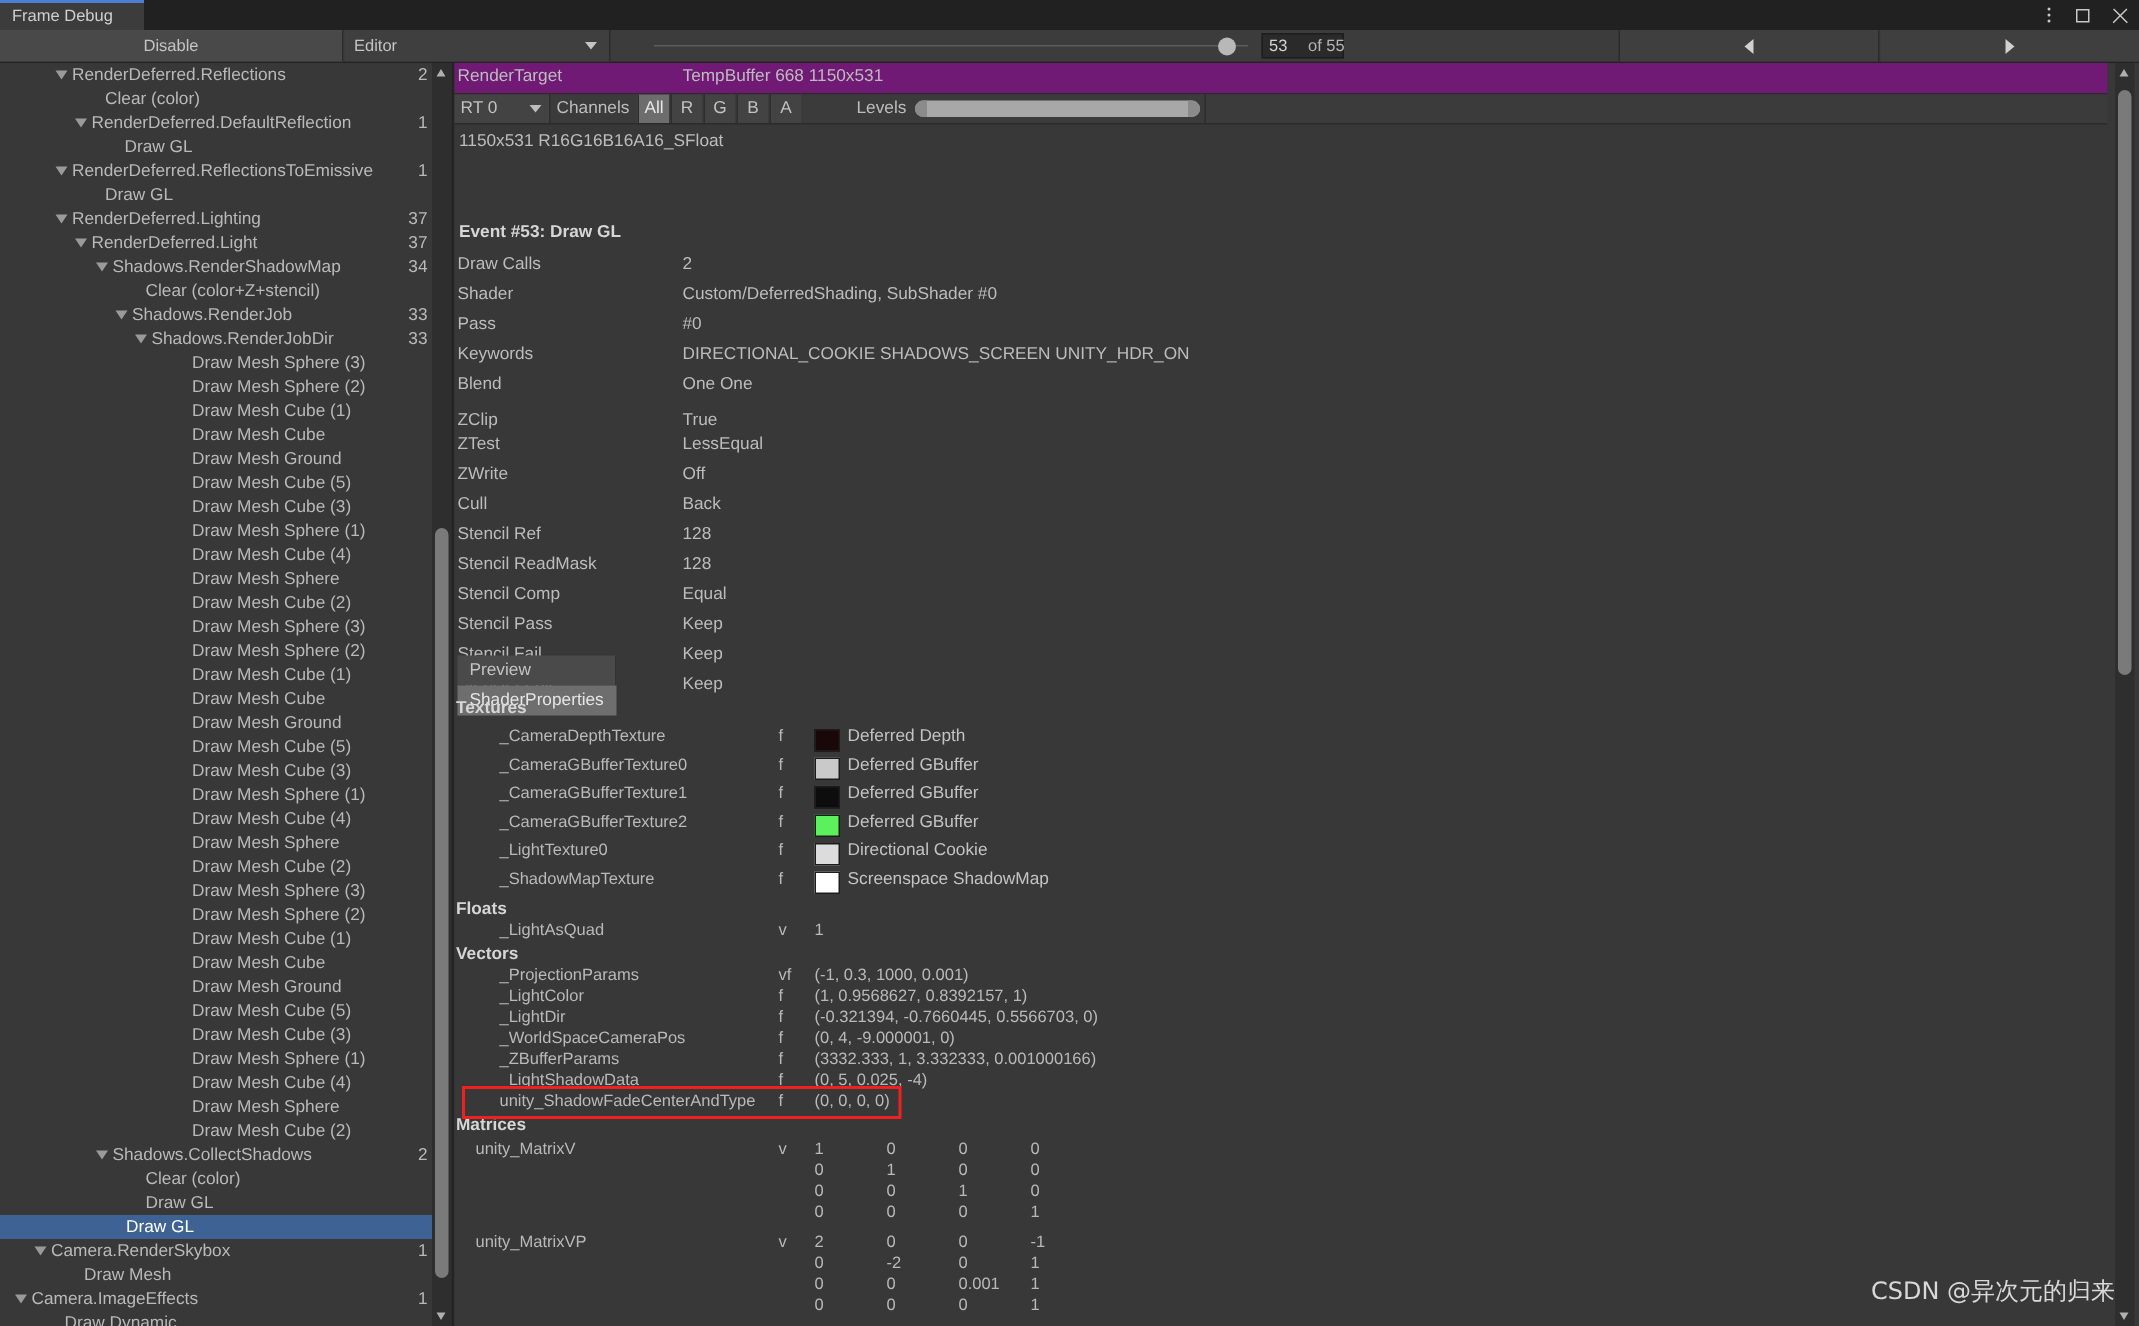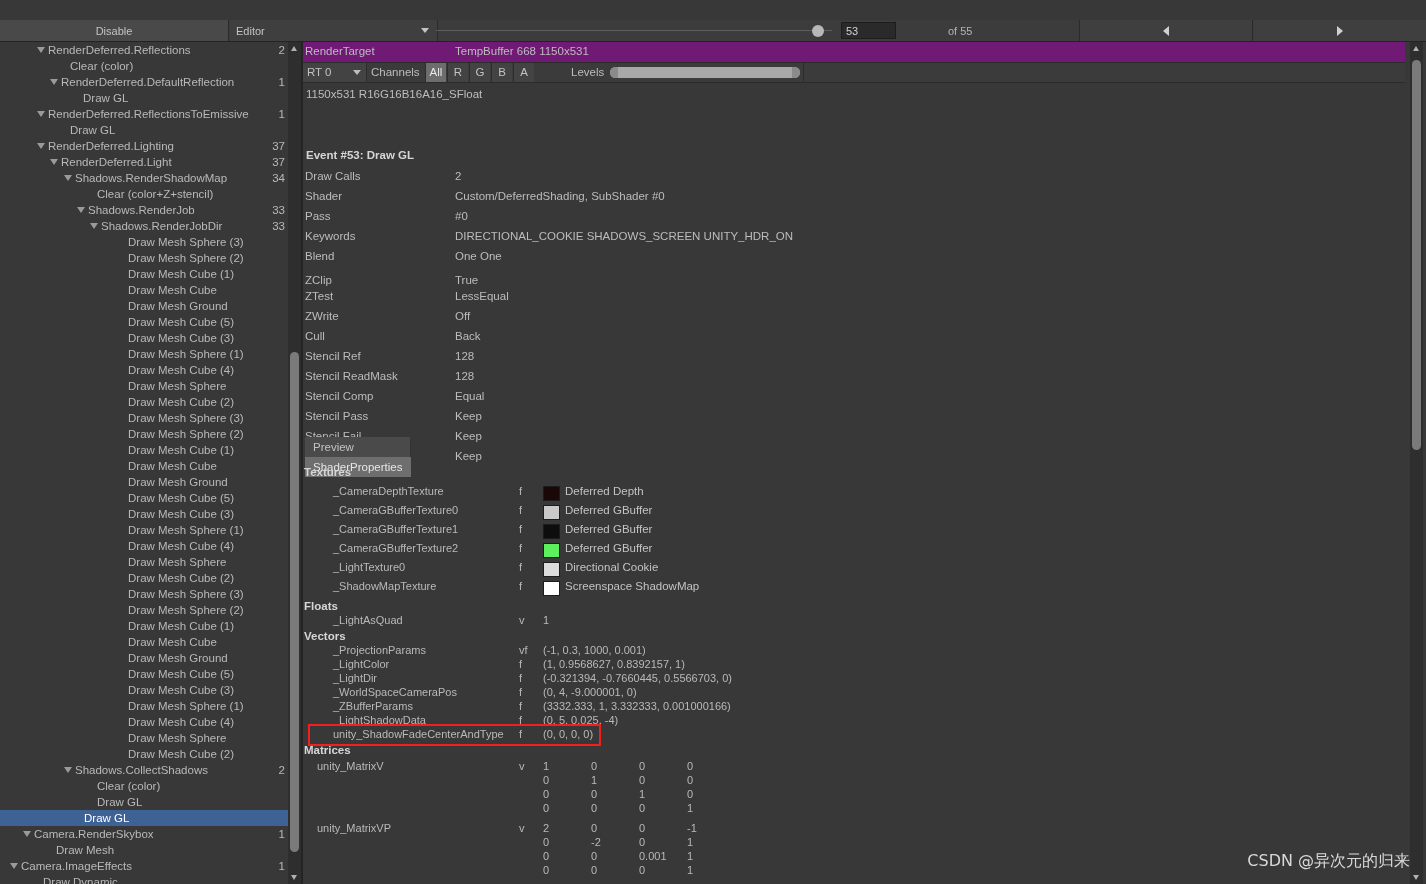--- a/index.html
+++ b/index.html
@@ -24,32 +24,32 @@
   .xs{position:absolute;left:0;top:0;width:13px;height:13px;}
   .xs:before,.xs:after{content:"";position:absolute;left:0;top:6px;width:13px;height:1.4px;background:#c8c8c8;}
   .xs:before{transform:rotate(45deg);} .xs:after{transform:rotate(-45deg);}
 
   
   .toolbar{position:absolute;left:0;top:20px;width:1426px;height:22px;background:#3c3c3c;
            border-bottom:1px solid #232323;box-sizing:border-box;}
   .tb-disable{position:absolute;left:0;top:0;width:229px;height:21px;background:#494949;
       border-right:1px solid #2b2b2b;box-sizing:border-box;display:flex;align-items:center;
       justify-content:center;color:#c4c4c4;font-size:11px;cursor:pointer;}
-  .tb-editor{position:absolute;left:230px;top:0;width:208px;height:21px;background:#3f3f3f;
+  .tb-editor{position:absolute;left:230px;top:0;width:177px;height:21px;background:#3f3f3f;
       border-right:1px solid #2b2b2b;box-sizing:border-box;display:flex;align-items:center;cursor:pointer;}
   .tb-editor span{margin-left:6px;color:#c4c4c4;}
   .tb-editor .carat{position:absolute;right:8px;top:8px;width:0;height:0;
       border-left:4px solid transparent;border-right:4px solid transparent;border-top:5px solid #c4c4c4;}
   .slidewrap{position:absolute;left:436px;top:0;width:396px;height:21px;}
   .sltrack{position:absolute;left:0;top:10px;width:396px;height:1px;background:#5d5d5d;}
   .slknob{position:absolute;left:376px;top:5px;width:12px;height:12px;border-radius:50%;background:#b8b8b8;cursor:pointer;}
   .framefield{position:absolute;left:841px;top:2px;width:55px;height:17px;background:#2a2a2a;
       border:1px solid #1d1d1d;box-sizing:border-box;color:#d2d2d2;font-size:11px;
       display:flex;align-items:center;padding-left:4px;cursor:text;}
-  .ofcount{position:absolute;left:948px;top:5px;color:#b4b4b4;font-size:11px;}
+  .ofcount{position:absolute;left:872px;top:5px;color:#b4b4b4;font-size:11px;}
   .navprev{position:absolute;left:1079px;top:0;width:174px;height:21px;background:#3f3f3f;
       border-left:1px solid #2b2b2b;border-right:1px solid #2b2b2b;box-sizing:border-box;cursor:pointer;}
   .navnext{position:absolute;left:1254px;top:0;width:172px;height:21px;background:#3f3f3f;box-sizing:border-box;cursor:pointer;}
   .tri-l{position:absolute;left:50%;top:50%;margin-left:-3px;margin-top:-5px;width:0;height:0;
       border-top:5px solid transparent;border-bottom:5px solid transparent;border-right:6px solid #d0d0d0;}
   .tri-r{position:absolute;left:50%;top:50%;margin-left:-3px;margin-top:-5px;width:0;height:0;
       border-top:5px solid transparent;border-bottom:5px solid transparent;border-left:6px solid #d0d0d0;}
 
   
   .leftpane{position:absolute;left:0;top:42px;width:288px;height:842px;background:#383838;overflow:hidden;}
@@ -131,20 +131,40 @@
   .rscroll{position:absolute;left:1410px;top:42px;width:13px;height:842px;background:#2e2e2e;}
 
   .wm{position:absolute;right:16px;bottom:12px;font-size:16px;color:#d8d8d8;white-space:nowrap;
       font-family:"DejaVu Sans",sans-serif;}
 </style>
 </head>
 <body>
 
 <div class="app">
 
+  <div class="titlebar">
+    <div class="tab">
+      <span>Frame Debug</span>
+    </div>
+    <div class="winbtns">
+      <div class="winbtn">
+        <div class="dots">
+            <i></i>
+            <i></i>
+            <i></i>
+          </div>
+      </div>
+      <div class="winbtn">
+          <div class="sqr"></div>
+        </div>
+      <div class="winbtn">
+          <div class="xs"></div>
+        </div>
+    </div>
+  </div>
 
   <div class="toolbar">
     <div class="tb-disable">Disable</div>
     <div class="tb-editor">
       <span>Editor</span>
       <div class="carat"></div>
     </div>
     <div class="slidewrap">
       <div class="sltrack"></div>
       <div class="slknob"></div>

